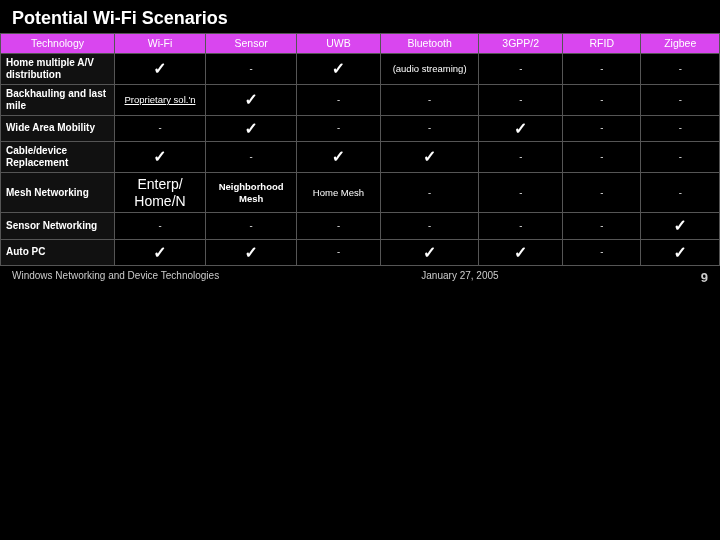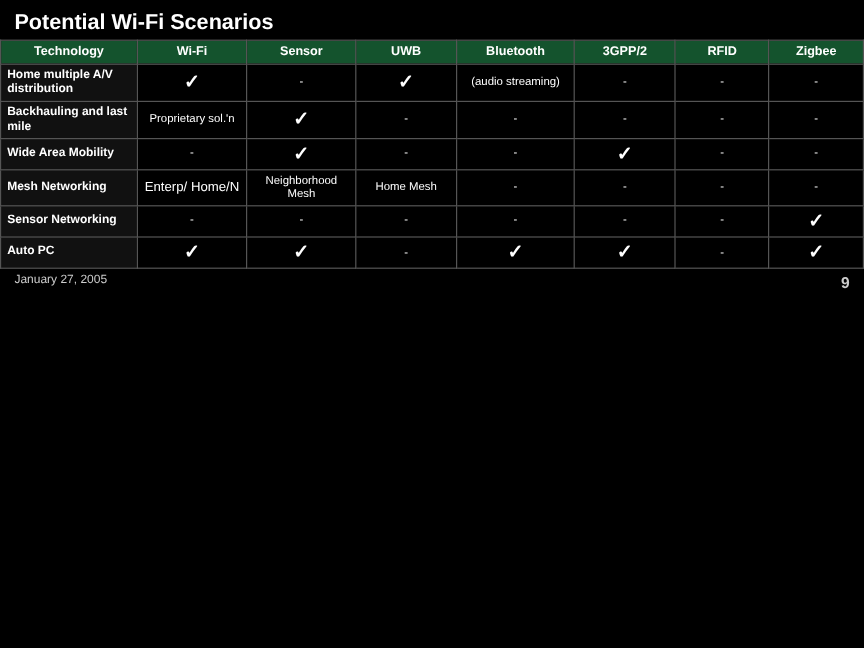--- a/index.html
+++ b/index.html
@@ -25,22 +25,22 @@
     }
     th, td {
       border: 1px solid #555;
       padding: 3px 4px;
       text-align: center;
       vertical-align: middle;
       font-size: 10px;
       line-height: 1.2;
     }
     th {
-      background: #14532d;
-      font-weight: bold;
+      background: #d946ef;
+      font-weight: normal;
       font-size: 10.5px;
     }
     td:first-child {
       text-align: left;
       font-weight: bold;
       background: #111;
       padding-left: 5px;
     }
     td {
       background: #000;
@@ -109,42 +109,52 @@
         <td><span class="check">✓</span></td>
         <td style="font-size: 9.5px;">-</td>
         <td><span class="check">✓</span></td>
         <td style="font-size: 9.5px;">(audio streaming)</td>
         <td style="font-size: 9.5px;">-</td>
         <td style="font-size: 9.5px;">-</td>
         <td style="font-size: 9.5px;">-</td>
       </tr>
       <tr>
         <td>Backhauling and last mile</td>
-        <td style="font-size: 9.5px;">Proprietary sol.'n</td>
+        <td style="font-size: 9.5px; text-decoration: underline;">Proprietary sol.'n</td>
         <td><span class="check">✓</span></td>
         <td style="font-size: 9.5px;">-</td>
         <td style="font-size: 9.5px;">-</td>
         <td style="font-size: 9.5px;">-</td>
         <td style="font-size: 9.5px;">-</td>
         <td style="font-size: 9.5px;">-</td>
       </tr>
       <tr>
         <td>Wide Area Mobility</td>
         <td style="font-size: 9.5px;">-</td>
         <td><span class="check">✓</span></td>
         <td style="font-size: 9.5px;">-</td>
         <td style="font-size: 9.5px;">-</td>
         <td><span class="check">✓</span></td>
         <td style="font-size: 9.5px;">-</td>
         <td style="font-size: 9.5px;">-</td>
       </tr>
       <tr>
+        <td>Cable/device Replacement</td>
+        <td><span class="check">✓</span></td>
+        <td style="font-size: 9.5px;">-</td>
+        <td><span class="check">✓</span></td>
+        <td><span class="check">✓</span></td>
+        <td style="font-size: 9.5px;">-</td>
+        <td style="font-size: 9.5px;">-</td>
+        <td style="font-size: 9.5px;">-</td>
+      </tr>
+      <tr>
         <td>Mesh Networking</td>
-        <td style="font-size: 11px;">Enterp/ Home/N</td>
-        <td style="font-size: 9.5px;">Neighborhood Mesh</td>
+        <td style="font-size: 14px;">Enterp/ Home/N</td>
+        <td style="font-size: 9.5px; font-weight: bold;">Neighborhood Mesh</td>
         <td style="font-size: 9.5px;">Home Mesh</td>
         <td style="font-size: 9.5px;">-</td>
         <td style="font-size: 9.5px;">-</td>
         <td style="font-size: 9.5px;">-</td>
         <td style="font-size: 9.5px;">-</td>
       </tr>
       <tr>
         <td>Sensor Networking</td>
         <td style="font-size: 9.5px;">-</td>
         <td style="font-size: 9.5px;">-</td>
@@ -161,15 +171,16 @@
         <td style="font-size: 9.5px;">-</td>
         <td><span class="check">✓</span></td>
         <td><span class="check">✓</span></td>
         <td style="font-size: 9.5px;">-</td>
         <td><span class="check">✓</span></td>
       </tr>
     </tbody>
 </table>
 
 <div class="footer">
+  <span>Windows Networking and Device Technologies</span>
   <span>January 27, 2005</span>
   <span class="page-num">9</span>
 </div>
 
 </body></html>

